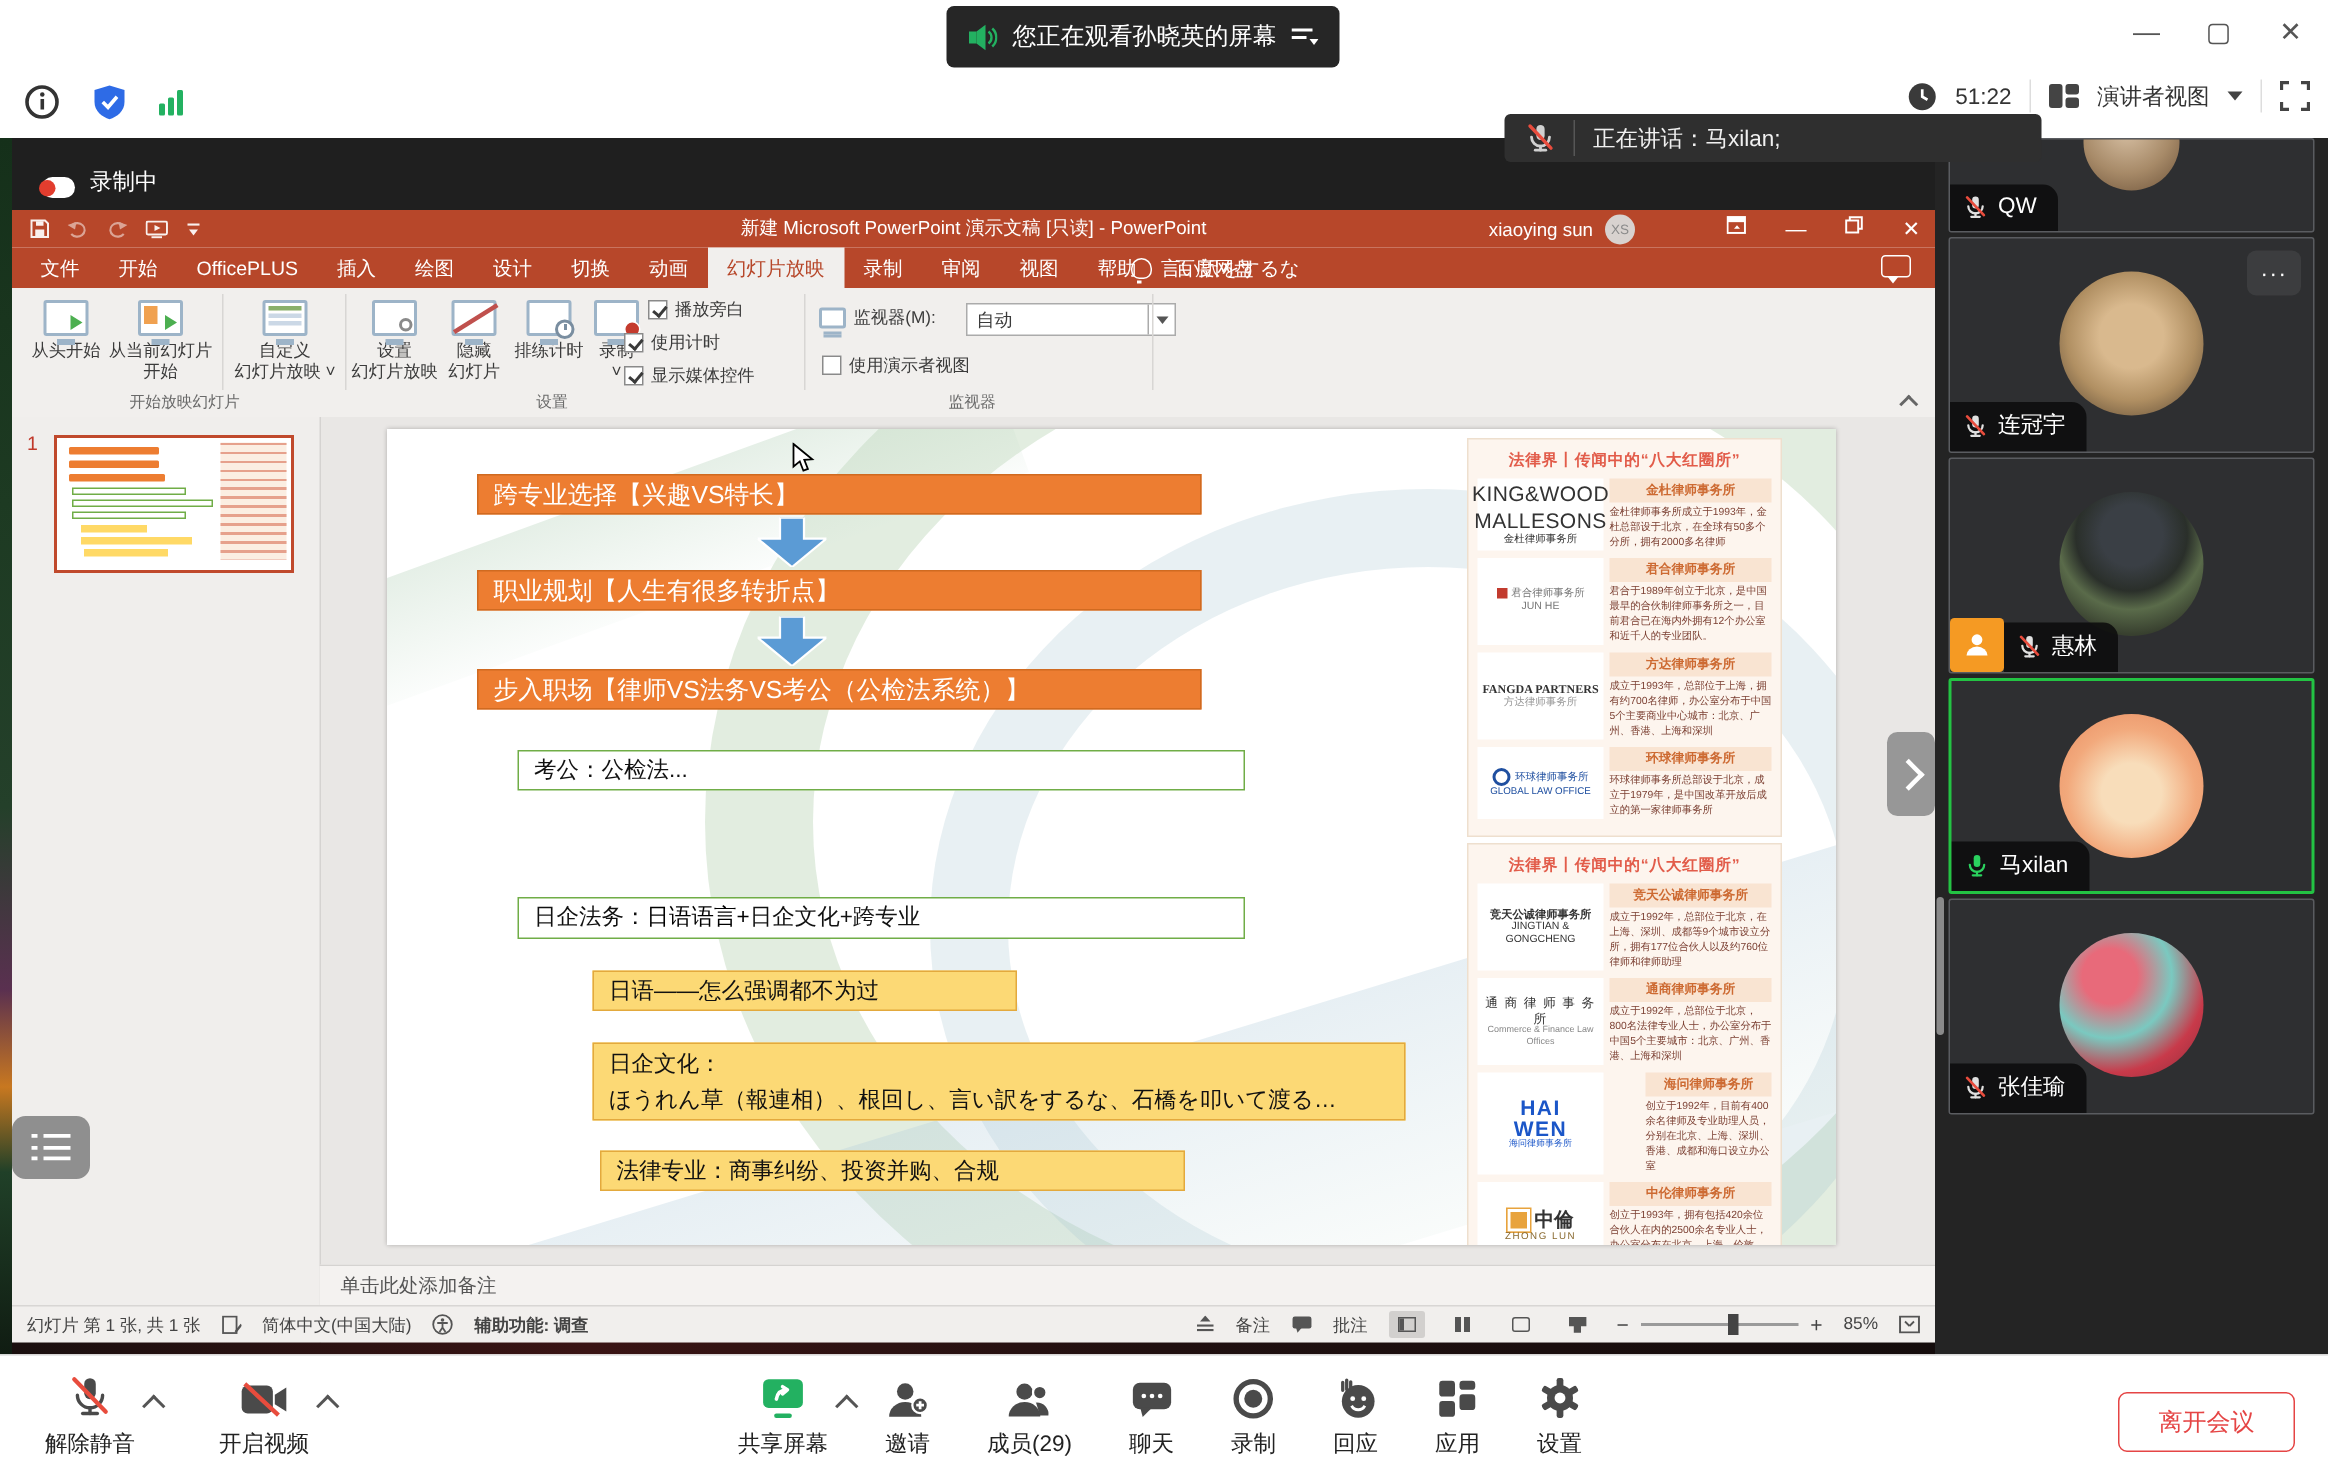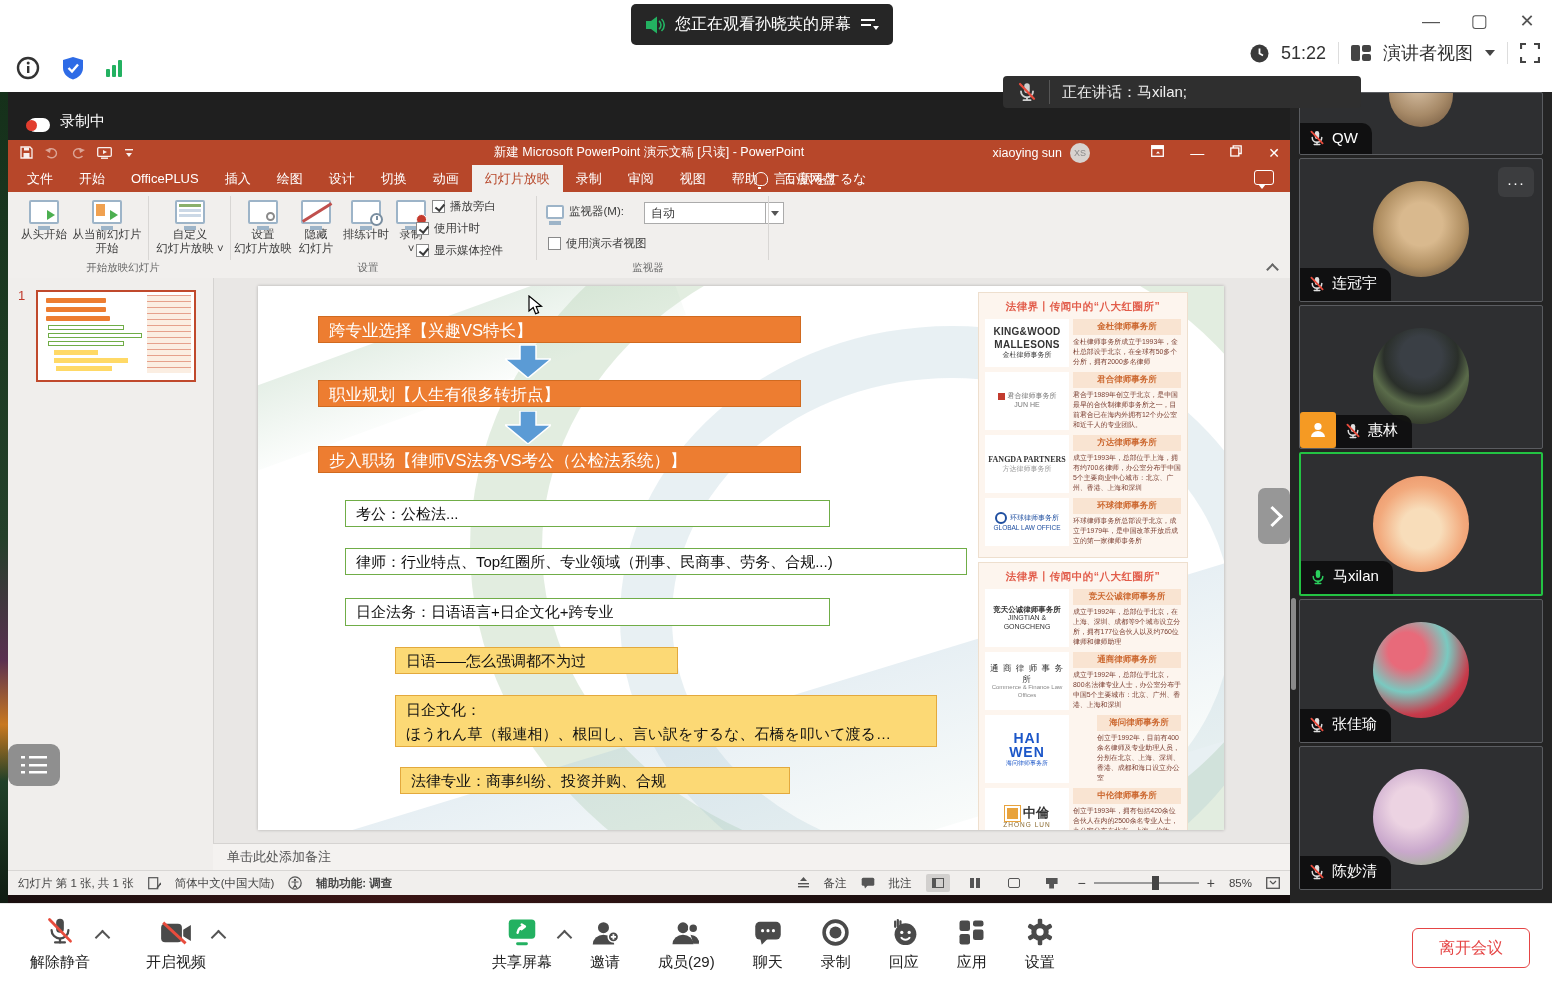--- a/index.html
+++ b/index.html
@@ -10,21 +10,21 @@
   
   .topbar{position:absolute;left:0;top:0;width:1552px;height:92px;background:#fff;z-index:6;}
   .win-controls{position:absolute;top:10px;right:14px;display:flex;gap:26px;color:#555;}
   .win-controls .wc{width:22px;height:22px;display:flex;align-items:center;justify-content:center;font-size:18px;cursor:default;}
   .watch-toast{position:absolute;left:631px;top:4px;height:41px;background:#262626;border-radius:5px;
       display:flex;align-items:center;gap:10px;padding:0 14px;color:#fff;font-size:16px;z-index:9;}
   .row2{position:absolute;left:16px;top:56px;display:flex;align-items:center;gap:22px;}
   .sig{display:flex;align-items:flex-end;gap:2px;height:18px;}
   .sig i{display:block;width:4px;background:#23b161;border-radius:1px;}
   .sig i:nth-child(1){height:8px}.sig i:nth-child(2){height:12px}.sig i:nth-child(3){height:17px}
-  .top-right{position:absolute;right:12px;top:41px;display:flex;align-items:center;gap:12px;font-size:18px;color:#333;}
+  .top-right{position:absolute;right:12px;top:53px;display:flex;align-items:center;gap:12px;font-size:15px;color:#333;}
   .vsep{width:1px;height:22px;background:#ddd;}
   .caret-down{width:0;height:0;border-left:5px solid transparent;border-right:5px solid transparent;border-top:6px solid #444;}
 
   
   .speak-toast{position:absolute;left:1003px;top:76px;width:358px;height:32px;background:#2f2f2f;border-radius:4px;
       display:flex;align-items:center;gap:12px;padding:0 14px;box-sizing:border-box;color:#f0f0f0;font-size:15px;z-index:10;}
   .speak-toast .vsep{background:#565656;height:24px;}
 
   
   .desktop-strip{position:absolute;left:0;top:92px;width:8px;height:811px;
@@ -114,21 +114,21 @@
 
   
   .panel{position:absolute;left:720px;width:210px;min-height:258px;background:#fdf5ee;border:1px solid #eedfce;
       padding:7px 6px 6px;box-sizing:border-box;display:flex;flex-direction:column;gap:5px;}
   .p1{top:6px}.p2{top:276px}
   .panel-title{font-size:10.5px;font-weight:bold;color:#e25c4a;text-align:center;letter-spacing:.5px;}
   .firm{display:flex;gap:4px;}
   .firm-logo{width:84px;min-height:46px;background:#fff;display:flex;flex-direction:column;align-items:center;justify-content:center;
       font-size:7px;color:#333;line-height:1.25;text-align:center;padding:2px;box-sizing:border-box;}
   .firm-logo .l1,.firm-logo .l2,.firm-logo .l3{display:block;}
-  .lg-kwm .l1,.lg-kwm .l2{font-weight:bold;font-size:10px;letter-spacing:.3px;}
+  .lg-kwm .l1,.lg-kwm .l2{font-weight:normal;font-size:14px;letter-spacing:.3px;}
   .lg-junhe{color:#777;}
   .lg-junhe .l1::before{content:"";display:inline-block;width:7px;height:7px;background:#c23b2e;margin-right:3px;vertical-align:middle;}
   .lg-fangda .l1{font-family:"Liberation Serif","DejaVu Serif",serif;font-weight:bold;font-size:8px;}
   .lg-fangda .l2{color:#999;}
   .lg-glo{color:#1f4fa0;}
   .lg-glo .l2{font-size:6.5px;}
   .lg-glo .l1::before{content:"";display:inline-block;width:8px;height:8px;border:2px solid #1f4fa0;border-radius:50%;margin-right:3px;vertical-align:middle;}
   .lg-jt .l1{font-family:"Liberation Serif","DejaVu Serif",serif;font-size:7.5px;font-weight:bold;}
   .lg-ts .l1{font-size:8.5px;letter-spacing:1px;}
   .lg-ts .l2{color:#888;font-size:6px;}
@@ -483,21 +483,20 @@
     <svg class="barrow ar1" width="46" height="33">
       <polygon points="15,0 31,0 31,14 46,14 23,33 0,14 15,14" fill="#5b9bd5" stroke="#fff" stroke-width="1.5"></polygon>
     </svg>
     <div class="banner bn2">职业规划【人生有很多转折点】</div>
     <svg class="barrow ar2" width="46" height="33">
       <polygon points="15,0 31,0 31,14 46,14 23,33 0,14 15,14" fill="#5b9bd5" stroke="#fff" stroke-width="1.5"></polygon>
     </svg>
     <div class="banner bn3">步入职场【律师VS法务VS考公（公检法系统）】</div>
 
     <div class="wbox wb1">考公：公检法...</div>
-    <div class="wbox wb2">律师：行业特点、Top红圈所、专业领域（刑事、民商事、劳务、合规...)</div>
     <div class="wbox wb3"><span>日企法务：</span><span class="red">日语语言+</span><span>日企文化+跨专业</span></div>
 
     <div class="ybox yb1">日语——怎么强调都不为过</div>
     <div class="ybox yb2"><span>日企文化：</span><br><span>ほうれん草（報連相）、根回し、言い訳をするな、石橋を叩いて渡る…</span></div>
     <div class="ybox yb3">法律专业：商事纠纷、投资并购、合规</div>
 
     <div class="panel p1">
       <div class="panel-title">法律界丨传闻中的“八大红圈所”</div>
       <div>
 
@@ -753,34 +752,20 @@
           <rect x="5.8" y="1" width="4.4" height="8" rx="2.2" fill="currentColor" stroke="none"></rect>
           <path d="M3.2 7.5a4.8 4.8 0 0 0 9.6 0"></path>
           <path d="M8 12.3v2.2"></path>
           <path d="M5.2 14.5h5.6"></path>
           <line class="slash" x1="2.4" y1="1.6" x2="13.6" y2="13.4" stroke="#e84c3d" stroke-width="1.8"></line>
         </svg>
         <span>张佳瑜</span>
       </div>
     </div>
 
-    <div class="tile">
-      <div class="avatar av-flower"></div>
-
-      <div class="name-tag">
-        <svg class="mic" width="16" height="16" viewBox="0 0 16 16" fill="none" stroke="currentColor" stroke-width="1.5" stroke-linecap="round">
-          <rect x="5.8" y="1" width="4.4" height="8" rx="2.2" fill="currentColor" stroke="none"></rect>
-          <path d="M3.2 7.5a4.8 4.8 0 0 0 9.6 0"></path>
-          <path d="M8 12.3v2.2"></path>
-          <path d="M5.2 14.5h5.6"></path>
-          <line class="slash" x1="2.4" y1="1.6" x2="13.6" y2="13.4" stroke="#e84c3d" stroke-width="1.8"></line>
-        </svg>
-        <span>陈妙清</span>
-      </div>
-    </div>
   </div>
 
 <div class="bottombar">
   <div class="left-group">
     <div class="tb-btn">
       <span class="tb-icon">
         <svg width="28" height="30" viewBox="0 0 16 16" fill="none" stroke="#4a4a4a" stroke-width="1.3" stroke-linecap="round">
           <rect x="5.8" y="1" width="4.4" height="8" rx="2.2" fill="#4a4a4a" stroke="none"></rect>
           <path d="M3.2 7.5a4.8 4.8 0 0 0 9.6 0"></path>
             <path d="M8 12.3v2.2"></path>

